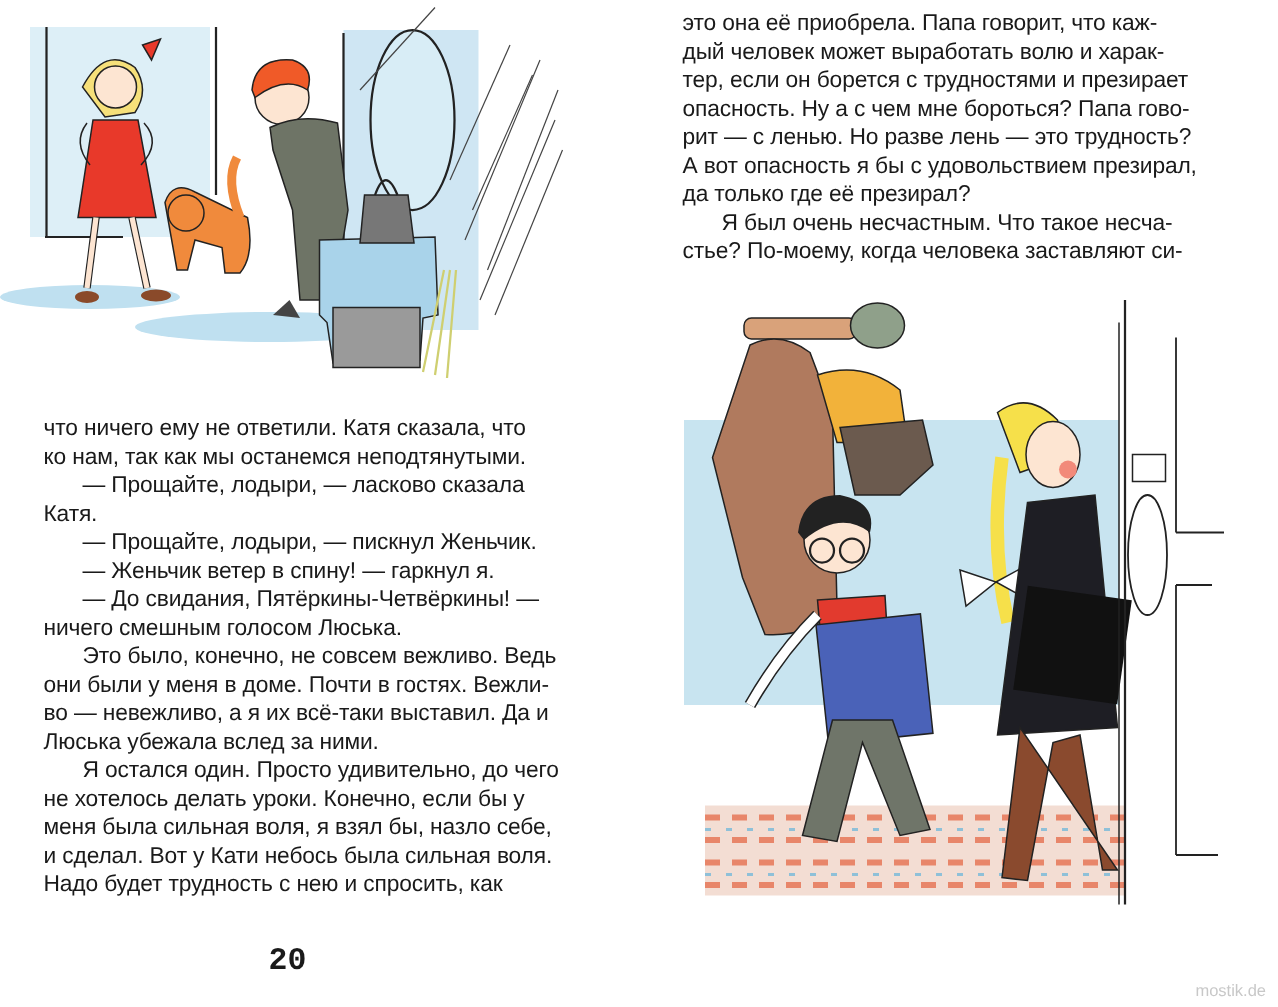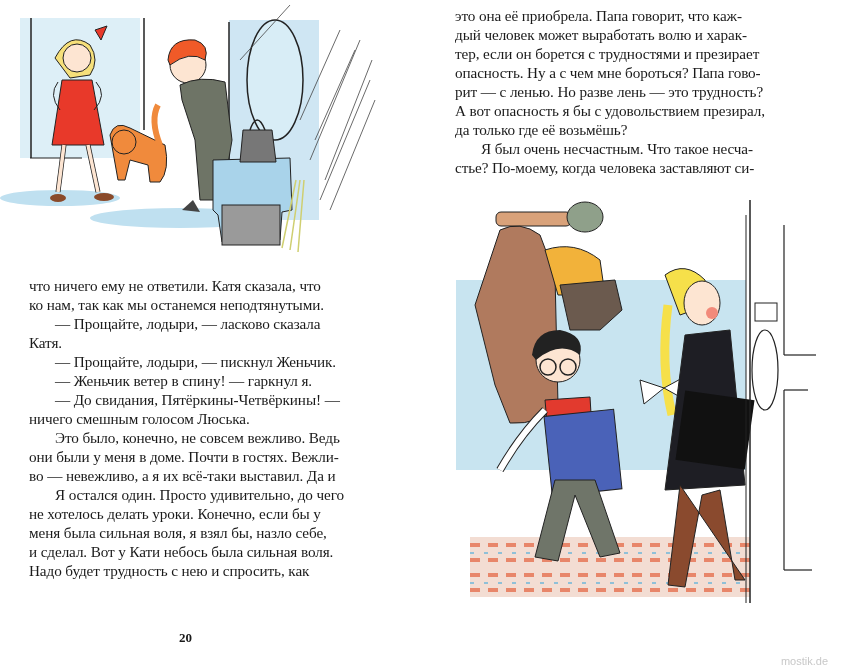--- a/index.html
+++ b/index.html
@@ -1,27 +1,27 @@
 <!DOCTYPE html>
 <html><head>
   <meta charset="utf-8">
   <style>
     html, body { margin:0; padding:0; background:#ffffff; }
     body { width:852px; height:671px; position:relative; overflow:hidden;
            font-family:"Liberation Sans", sans-serif; color:#1a1a1a; }
     .page { position:absolute; top:0; height:671px; }
     .page-left { left:0; width:426px; }
     .page-right { left:426px; width:426px; }
-    .text-block { position:absolute; font-size:15.2px; line-height:19px; letter-spacing:-0.1px;font-family:Liberation Serif, serif; }
+    .text-block { position:absolute; font-size:15.2px; line-height:19px; letter-spacing:-0.1px; }
     .text-block .line { display:block; white-space:nowrap; }
     .left-text { left:29px; top:276px; width:350px; }
     .right-text { left:455px; top:6px; width:353px; }
-    .page-number { position:absolute; left:179px; top:630px; font-family:Liberation Serif, serif;
-                   font-weight:bold; font-size:13px; }
-    .watermark { position:absolute; right:24px; bottom:4px; font-size:11px; color:#c8c8c8; }
+    .page-number { position:absolute; left:179px; top:630px; font-family:Liberation Mono, monospace;
+                   font-weight:bold; font-size:21px; }
+    .watermark { position:absolute; right:8px; bottom:4px; font-size:11px; color:#c8c8c8; }
     .illus { position:absolute; }
     .illus-left { left:0; top:0; width:420px; height:270px; }
   </style>
 </head>
 <body>
 
 <div class="page page-left">
   <svg class="illus illus-left" viewBox="0 0 420 270">
 
     <rect x="20" y="18" width="120" height="140" fill="#cfe8f4" opacity="0.7"></rect>
@@ -82,39 +82,40 @@
     <span class="line">ко нам, так как мы останемся неподтянутыми.</span>
     <span class="line" style="padding-left:26px">— Прощайте, лодыри, — ласково сказала</span>
     <span class="line">Катя.</span>
     <span class="line" style="padding-left:26px">— Прощайте, лодыри, — пискнул Женьчик.</span>
     <span class="line" style="padding-left:26px">— Женьчик ветер в спину! — гаркнул я.</span>
     <span class="line" style="padding-left:26px">— До свидания, Пятёркины-Четвёркины! —</span>
     <span class="line">ничего смешным голосом Люська.</span>
     <span class="line" style="padding-left:26px">Это было, конечно, не совсем вежливо. Ведь</span>
     <span class="line">они были у меня в доме. Почти в гостях. Вежли-</span>
     <span class="line">во — невежливо, а я их всё-таки выставил. Да и</span>
+    <span class="line">Люська убежала вслед за ними.</span>
     <span class="line" style="padding-left:26px">Я остался один. Просто удивительно, до чего</span>
     <span class="line">не хотелось делать уроки. Конечно, если бы у</span>
     <span class="line">меня была сильная воля, я взял бы, назло себе,</span>
     <span class="line">и сделал. Вот у Кати небось была сильная воля.</span>
     <span class="line">Надо будет трудность с нею и спросить, как</span>
   </div>
 
   <div class="page-number">20</div>
 </div>
 
 <div class="page page-right">
   <div class="text-block right-text" style="left:29px">
     <span class="line">это она её приобрела. Папа говорит, что каж-</span>
     <span class="line">дый человек может выработать волю и харак-</span>
     <span class="line">тер, если он борется с трудностями и презирает</span>
     <span class="line">опасность. Ну а с чем мне бороться? Папа гово-</span>
     <span class="line">рит — с ленью. Но разве лень — это трудность?</span>
     <span class="line">А вот опасность я бы с удовольствием презирал,</span>
-    <span class="line">да только где её возьмёшь?</span>
+    <span class="line">да только где её презирал?</span>
     <span class="line" style="padding-left:26px">Я был очень несчастным. Что такое несча-</span>
     <span class="line">стье? По-моему, когда человека заставляют си-</span>
   </div>
 
   <svg class="illus" style="left:14px; top:185px; width:412px; height:420px;" viewBox="0 0 412 420">
 
     <rect x="16" y="95" width="290" height="190" fill="#c8e4f0"></rect>
 
     <rect x="56" y="27" width="75" height="14" rx="5" fill="#d9a27a" stroke="#222" stroke-width="1"></rect>
 

